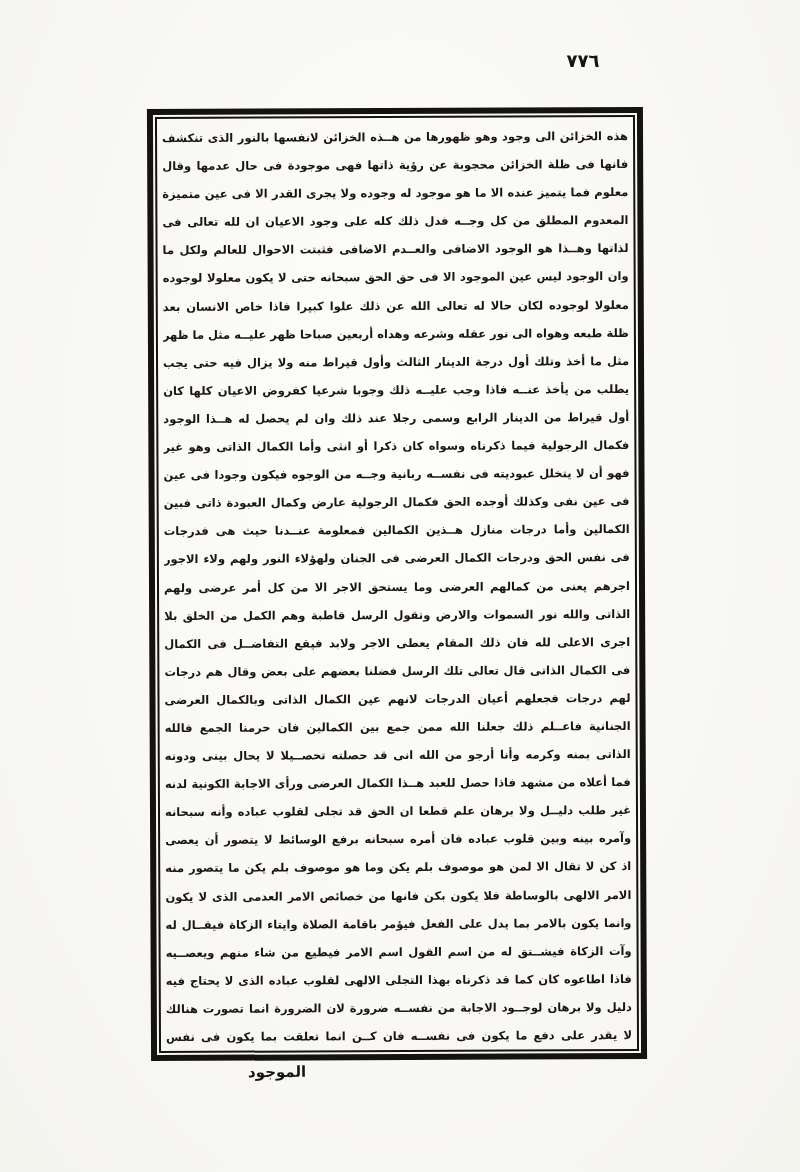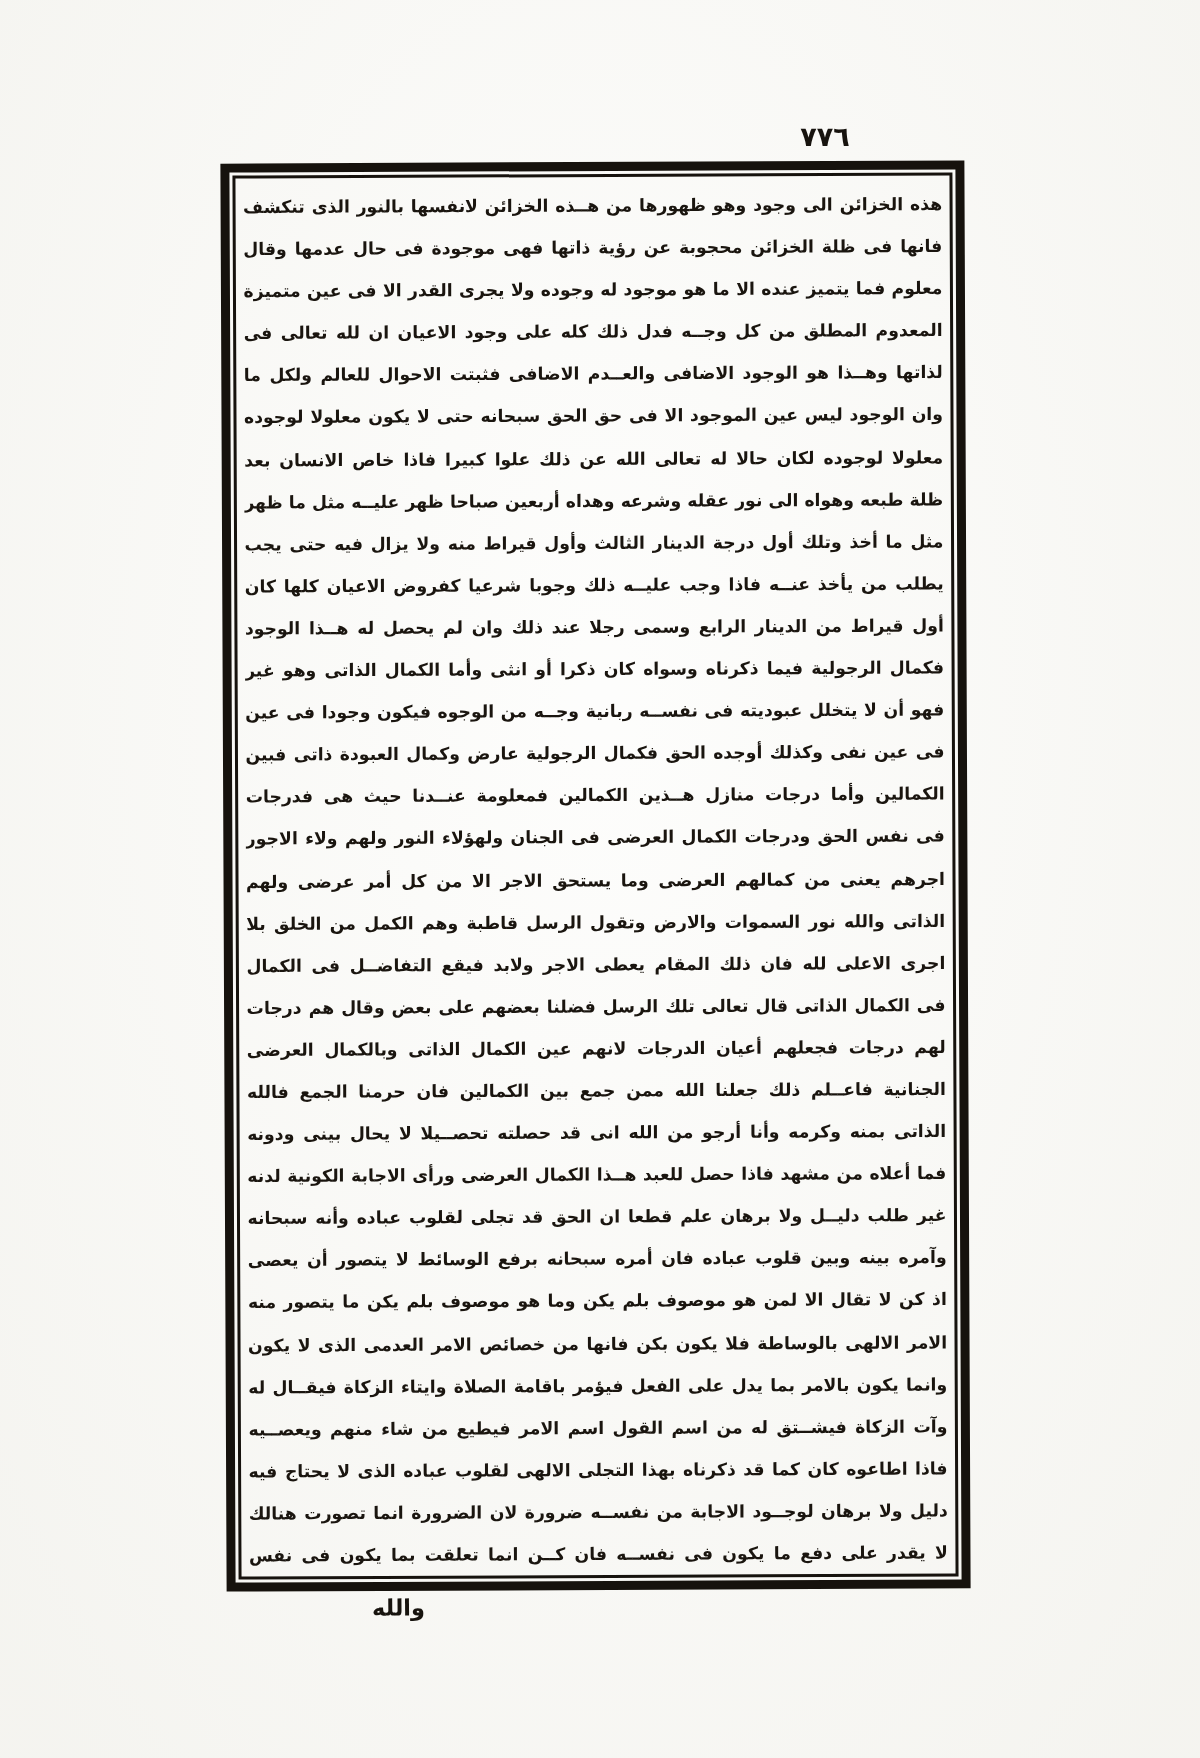--- a/index.html
+++ b/index.html
@@ -12,29 +12,28 @@
   .scan {
     position: relative;
     width: 800px; height: 1172px;
     background:
       radial-gradient(ellipse at 50% 40%, rgba(255,255,255,0.6), rgba(225,223,215,0.25) 95%),
       #fbfbf8;
     color: #17130e;
   }
   .page-number {
     position: absolute;
-    left: 520px; top: 50px;
+    left: 553px; top: 50px;
     width: 60px;
     direction: rtl;
     font-size: 18px;
     font-weight: bold;
     letter-spacing: 2px;
     color: #17130e;
     text-align: center;
-    margin-top: 31px;
   }
   .frame {
     position: absolute;
     left: 149px; top: 108px;
     width: 496px; height: 952px;
     box-sizing: border-box;
     border: 6px solid #16120d;
     transform: rotate(-0.25deg);
     background: transparent;
   }
@@ -111,15 +110,15 @@
           <div class="line">الامر الالهى بالوساطة فلا يكون بكن فانها من خصائص الامر العدمى الذى لا يكون بواسطة</div>
           <div class="line">وانما يكون بالامر بما يدل على الفعل فيؤمر باقامة الصلاة وايتاء الزكاة فيقــال له أقم الصــلاة</div>
           <div class="line">وآت الزكاة فيشــتق له من اسم القول اسم الامر فيطيع من شاء منهم ويعصــيه من شاء منهم</div>
           <div class="line">فاذا اطاعوه كان كما قد ذكرناه بهذا التجلى الالهى لقلوب عباده الذى لا يحتاج فيه المأمور الى</div>
           <div class="line">دليل ولا برهان لوجــود الاجابة من نفســه ضرورة لان الضرورة انما تصورت هنالك كون الانســان</div>
           <div class="line">لا يقدر على دفع ما يكون فى نفســه فان كــن انما تعلقت بما يكون فى نفس الانسان فكان</div>
         </div>
     </div>
   </div>
 
-  <div class="catchword">والله</div>
+  <div class="catchword">الموجود</div>
 
 </div>
 
 </body></html>

